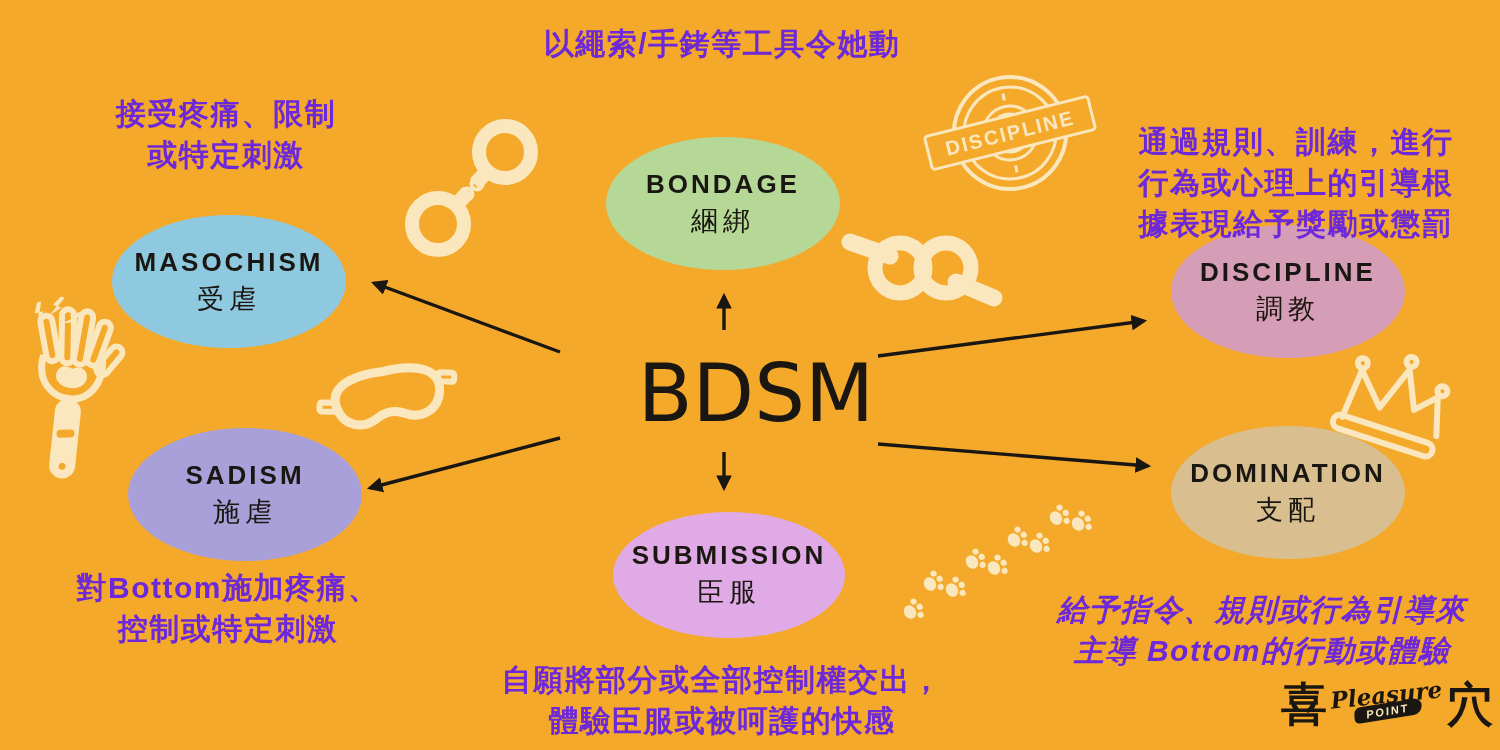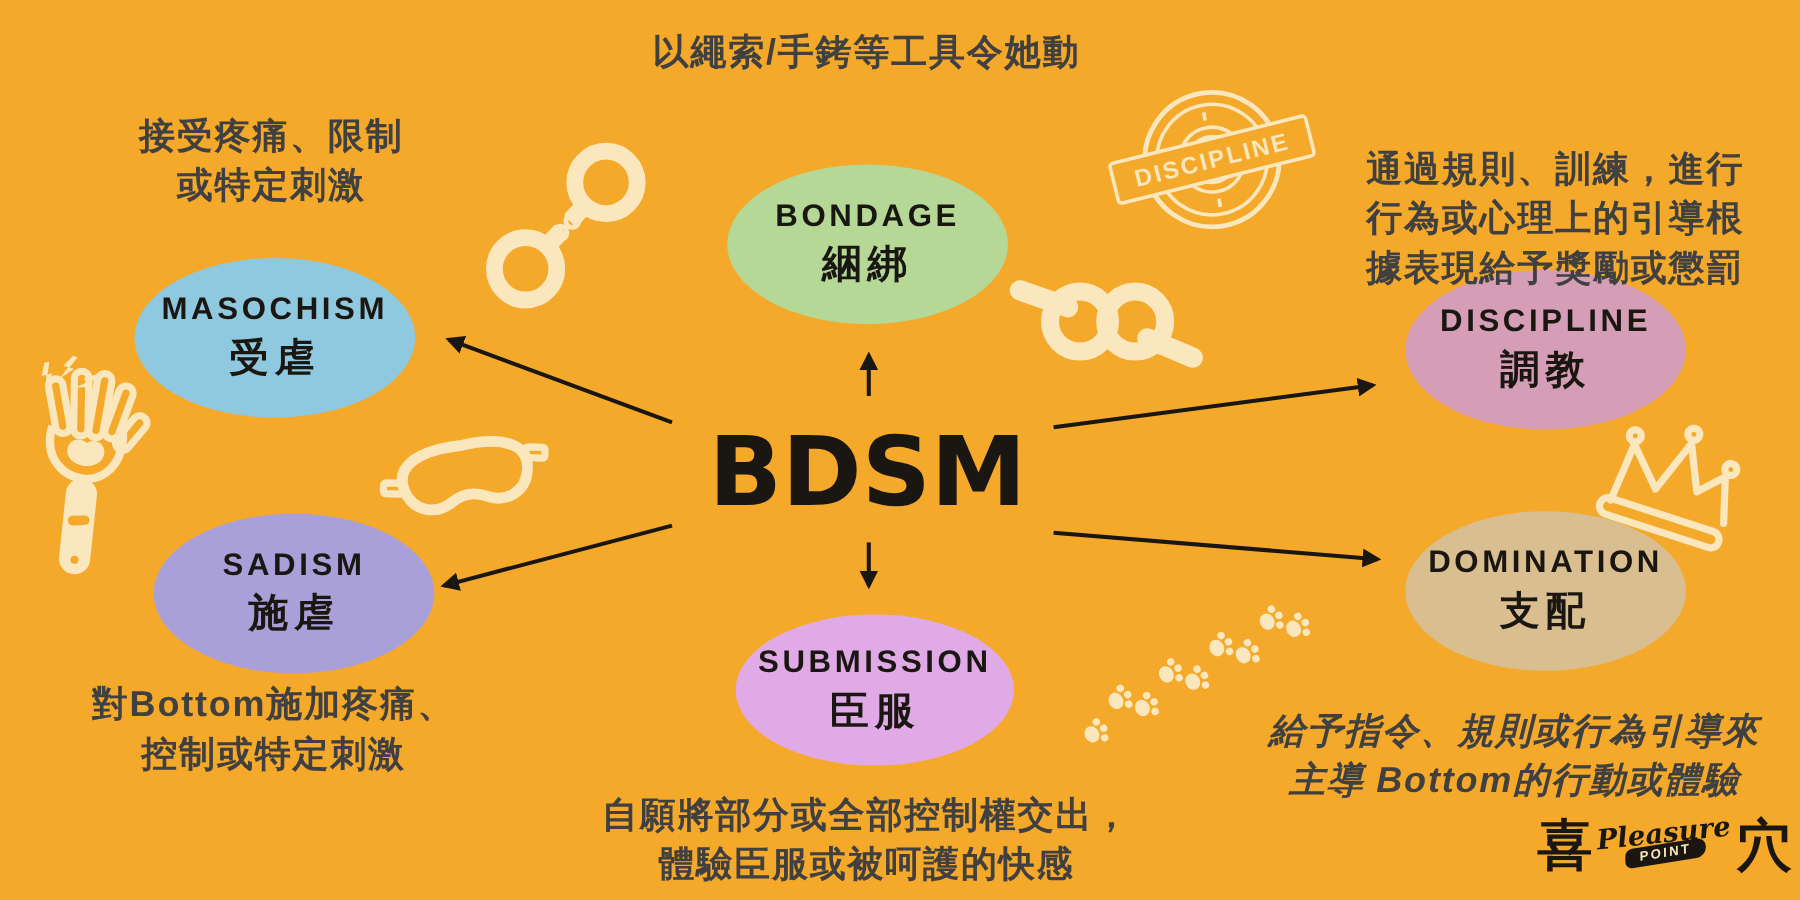--- a/index.html
+++ b/index.html
@@ -6,31 +6,31 @@
   .canvas{
     position:relative;width:1500px;height:750px;overflow:hidden;
     background:#F4A92B;
     font-family:"Liberation Sans", sans-serif;
     color:#1A1611;
   }
   .overlay{position:absolute;left:0;top:0;z-index:1;pointer-events:none;}
   .desc{
     position:absolute;z-index:2;text-align:center;
     font-size:30px;font-weight:800;line-height:1.36;letter-spacing:1.5px;
-    color:#404040;
+    color:#6d28d9;
   }
   .node{
     position:absolute;z-index:2;width:234px;height:133px;border-radius:50%;
     display:flex;flex-direction:column;align-items:center;justify-content:center;gap:3px;
   }
   .node-en{font-size:26px;font-weight:800;letter-spacing:3px;}
-  .node-zh{font-size:33px;font-weight:700;letter-spacing:5px;}
+  .node-zh{font-size:27px;font-weight:400;letter-spacing:5px;}
   .bdsm{
     position:absolute;z-index:2;left:572px;top:346px;width:302px;height:96px;
-    line-height:96px;text-align:center;font-size:80px;font-weight:700;
+    line-height:96px;text-align:right;font-size:80px;font-weight:400;
     font-family:"DejaVu Sans", sans-serif;letter-spacing:0;
   }
   .logo{
     position:absolute;z-index:2;left:1294px;top:668px;width:186px;height:72px;
     display:flex;align-items:center;justify-content:center;gap:4px;
   }
   .logo-char{font-size:46px;font-weight:800;line-height:1;}
   .logo-mid{display:flex;flex-direction:column;align-items:center;transform:rotate(-6deg);margin-top:-6px;}
   .logo-script{
     font-family:"DejaVu Serif", serif;font-style:italic;font-weight:700;

